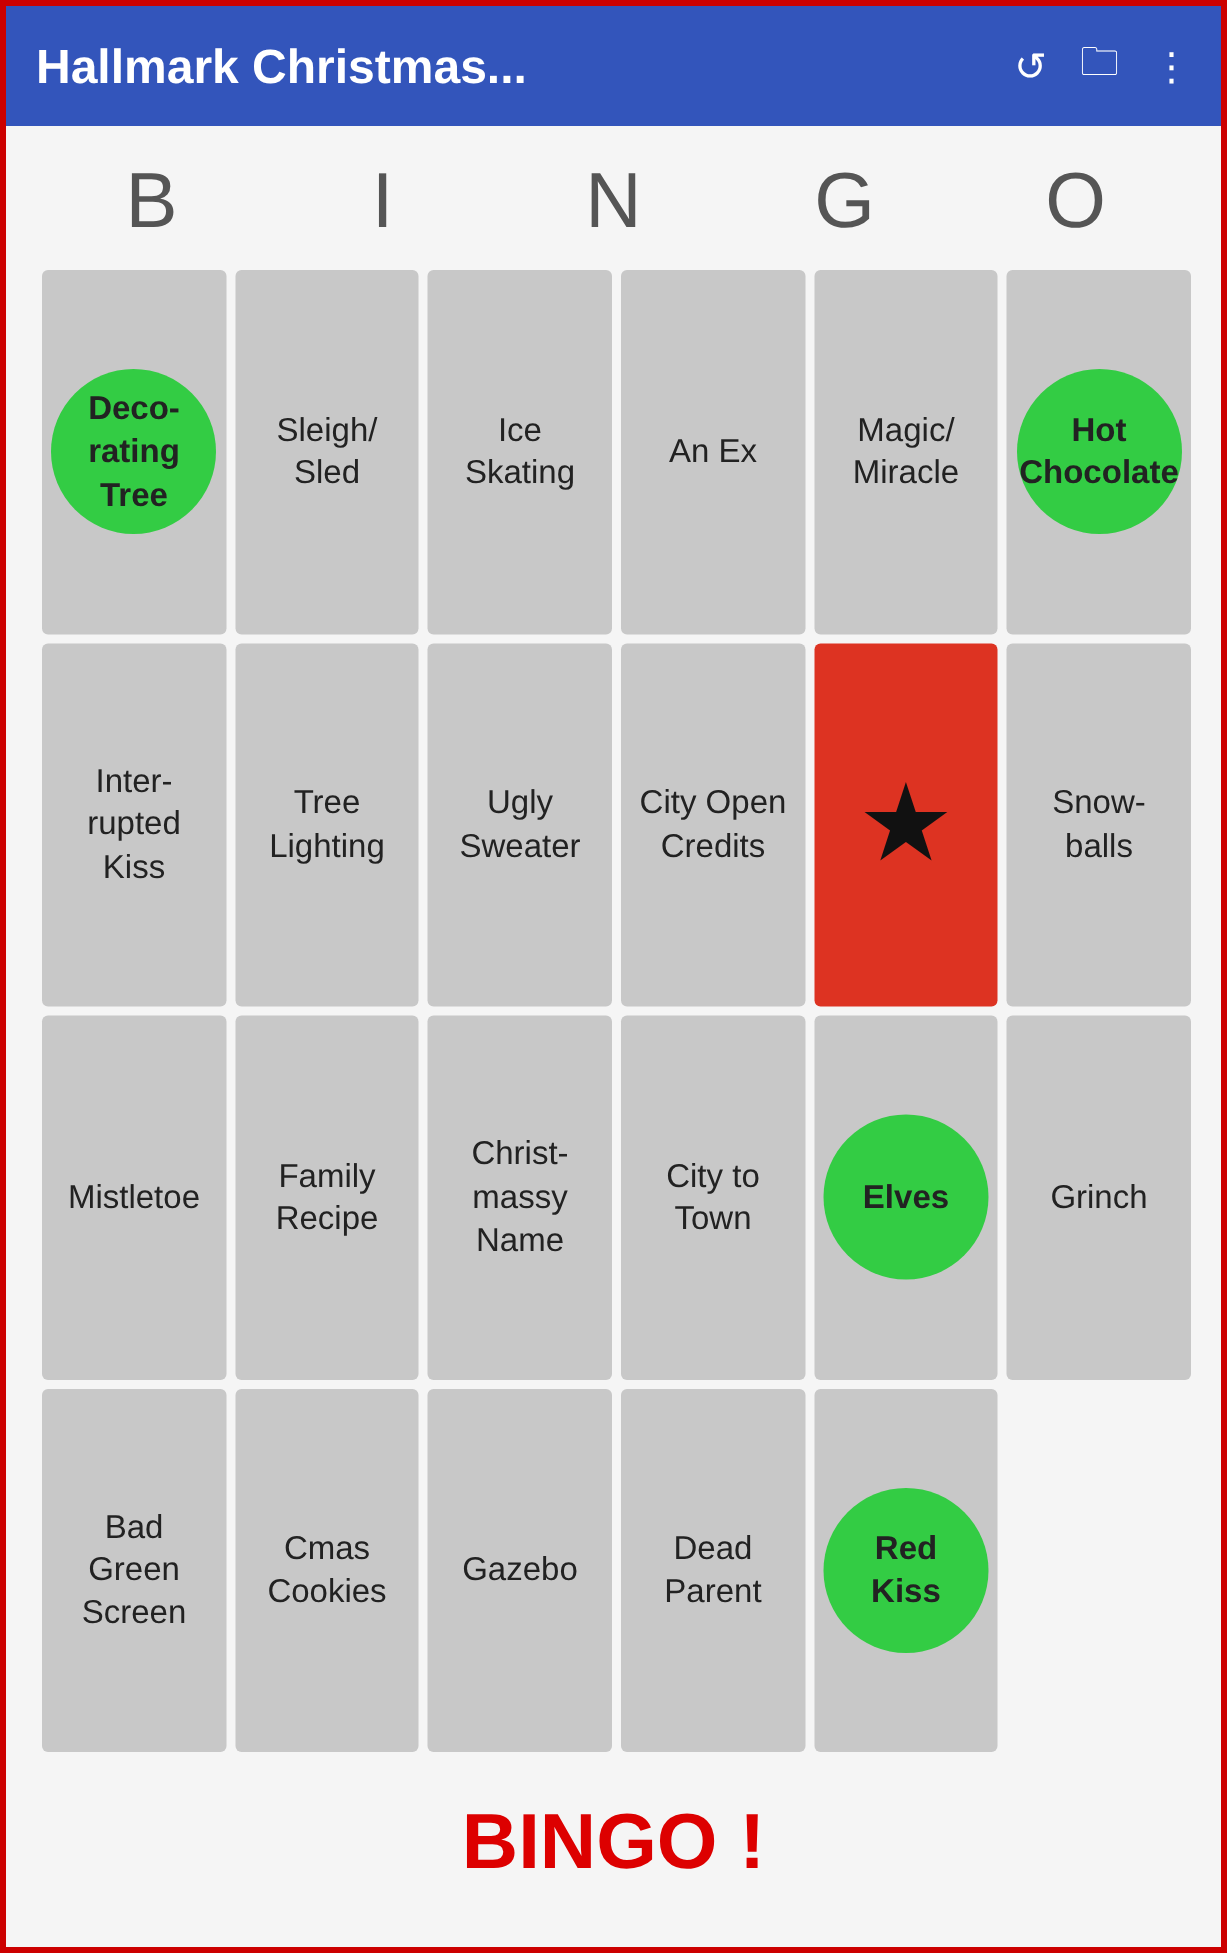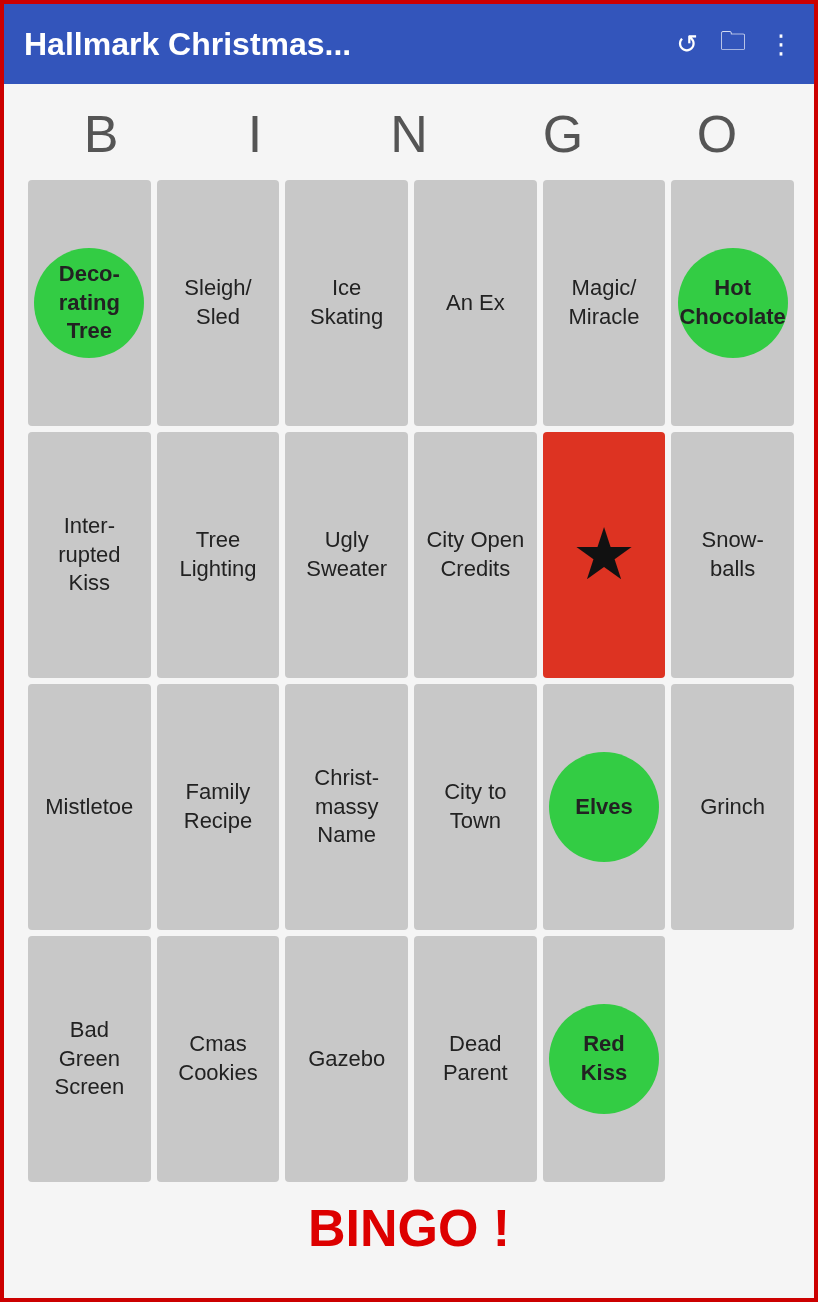--- a/index.html
+++ b/index.html
@@ -120,21 +120,21 @@
       font-size: 72px;
       color: #111;
     }
 
     
     .bingo-announce {
       text-align: center;
       font-size: 52px;
       font-weight: bold;
       color: #dd0000;
-      padding: 16px 0 40px 0;
+      padding: 30px 0 40px 0;
     }
   </style>
 </head>
 <body>
 
 <div class="phone-frame">
 
   <div class="top-bar">
     <span class="top-bar-title">Hallmark Christmas...</span>
     <div class="top-bar-icons">

